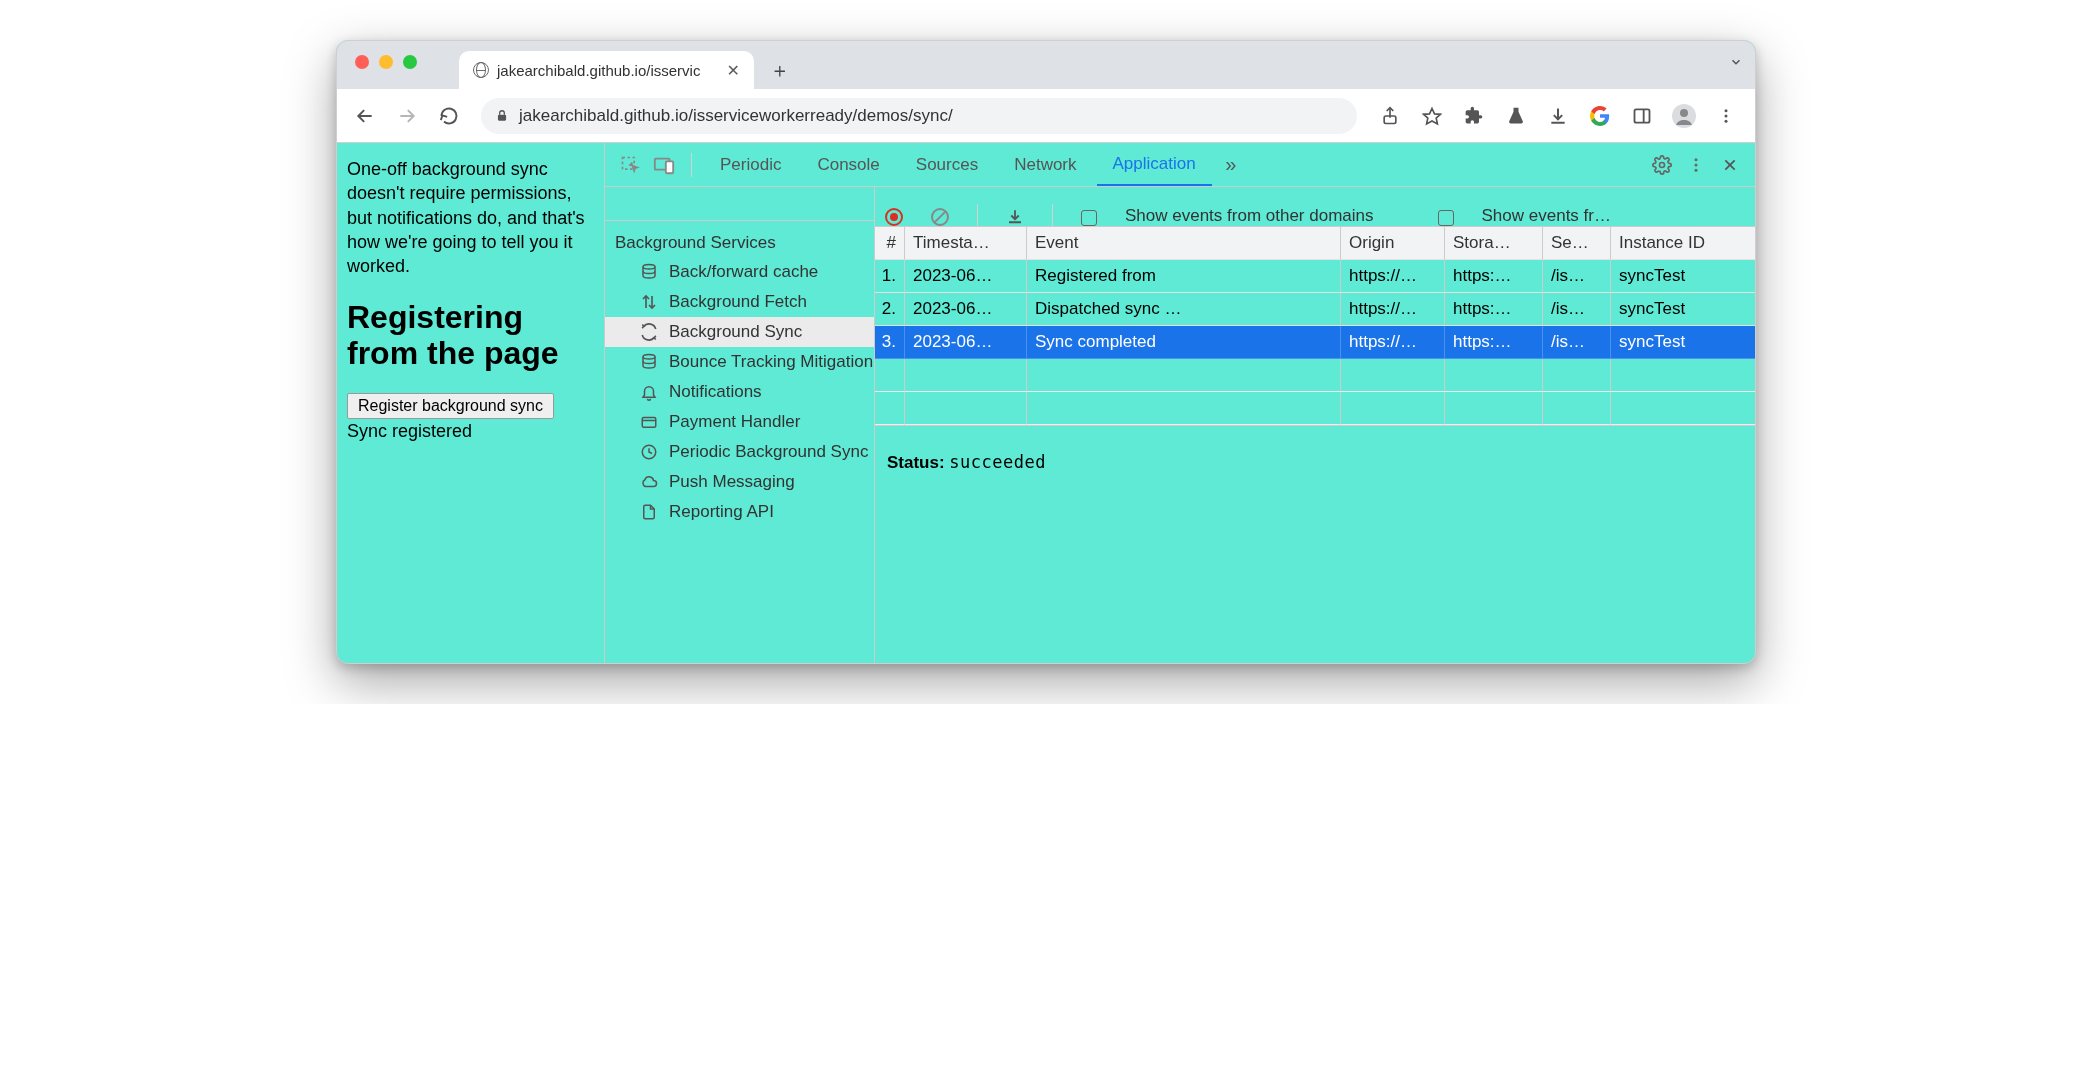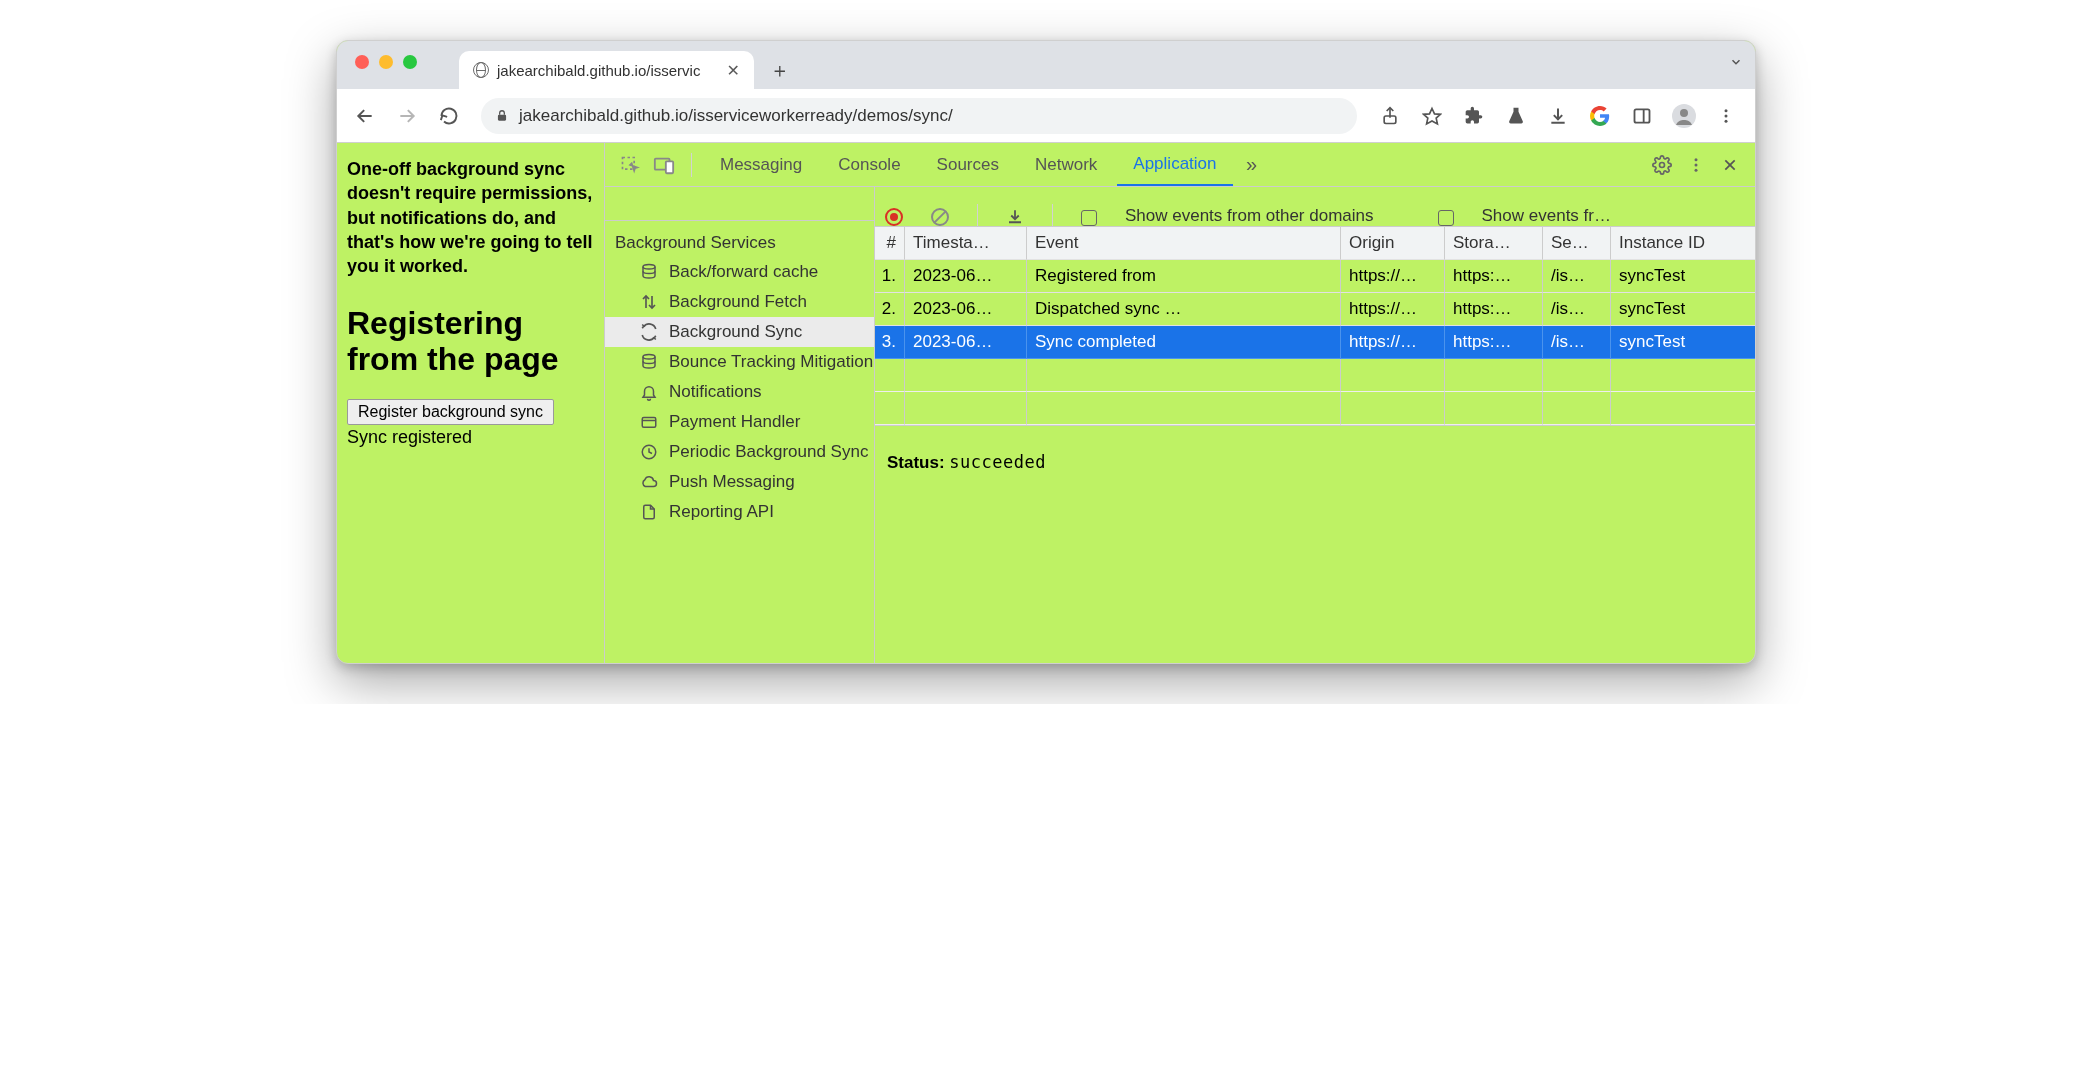--- a/index.html
+++ b/index.html
@@ -10,21 +10,21 @@
   display: flex;
   justify-content: center;
   align-items: flex-start;
   padding: 40px 0;
 }
 .window {
   width: 1420px;
   border-radius: 12px;
   overflow: hidden;
   box-shadow: 0 18px 50px rgba(0,0,0,0.35), 0 4px 12px rgba(0,0,0,0.2);
-  background: #bef264;
+  background: #5eead4;
   border: 1px solid #cfcfcf;
 }
 
 
 .titlebar {
   background: #dee1e6;
   height: 48px;
   display: flex;
   align-items: flex-end;
   padding-left: 12px;
@@ -94,21 +94,21 @@
 
 
 .body-split { display:flex; height: 520px; }
 .page-pane {
   width: 268px;
   padding: 14px 10px 14px 10px;
   border-right: 1px solid #ccc;
   font-size: 18px;
   color:#000;
 }
-.page-pane p { line-height: 1.35; margin-bottom: 28px; font-weight: bold; }
+.page-pane p { line-height: 1.35; margin-bottom: 22px; }
 .page-pane h2 { font-size: 32px; font-weight: 700; line-height:1.1; margin: 8px 0 22px; }
 .page-pane button {
   background:#efefef;
   border: 1px solid #9a9a9a;
   padding: 3px 10px;
   font-size: 16px;
   border-radius: 2px;
 }
 .page-pane .status-line { margin-top: 2px; font-size: 18px; }
 
@@ -337,21 +337,21 @@
               <path d="M12 12l9 3-3 1-1 3-3-9z" stroke-dasharray="0" fill="#888"></path>
             </svg>
           </div>
         <div class="dt-ic">
             <svg width="22" height="22" viewBox="0 0 24 24" fill="none" stroke="#888" stroke-width="2">
               <rect x="2" y="5" width="16" height="12" rx="1"></rect>
               <rect x="14" y="8" width="8" height="13" rx="1" fill="#fff"></rect>
             </svg>
           </div>
         <div class="dt-sep"></div>
-        <div class="dt-tab">Messaging</div>
+        <div class="dt-tab">Periodic</div>
         <div class="dt-tab">Console</div>
         <div class="dt-tab">Sources</div>
         <div class="dt-tab">Network</div>
         <div class="dt-tab active">Application</div>
         <div class="dt-ic dt-more">»</div>
         <div class="dt-spacer"></div>
         <div class="dt-ic">
             <svg width="20" height="20" viewBox="0 0 24 24" fill="none" stroke="#666" stroke-width="2">
               <circle cx="12" cy="12" r="3"></circle>
               <path d="M19.4 15a1.7 1.7 0 0 0 .3 1.8l.1.1a2 2 0 1 1-2.8 2.8l-.1-.1a1.7 1.7 0 0 0-1.8-.3 1.7 1.7 0 0 0-1 1.5V21a2 2 0 1 1-4 0v-.1a1.7 1.7 0 0 0-1.1-1.5 1.7 1.7 0 0 0-1.8.3l-.1.1a2 2 0 1 1-2.8-2.8l.1-.1a1.7 1.7 0 0 0 .3-1.8 1.7 1.7 0 0 0-1.5-1H3a2 2 0 1 1 0-4h.1a1.7 1.7 0 0 0 1.5-1.1 1.7 1.7 0 0 0-.3-1.8l-.1-.1a2 2 0 1 1 2.8-2.8l.1.1a1.7 1.7 0 0 0 1.8.3H9a1.7 1.7 0 0 0 1-1.5V3a2 2 0 1 1 4 0v.1a1.7 1.7 0 0 0 1 1.5 1.7 1.7 0 0 0 1.8-.3l.1-.1a2 2 0 1 1 2.8 2.8l-.1.1a1.7 1.7 0 0 0-.3 1.8V9c.3.6.9 1 1.5 1H21a2 2 0 1 1 0 4h-.1a1.7 1.7 0 0 0-1.5 1z"></path>

